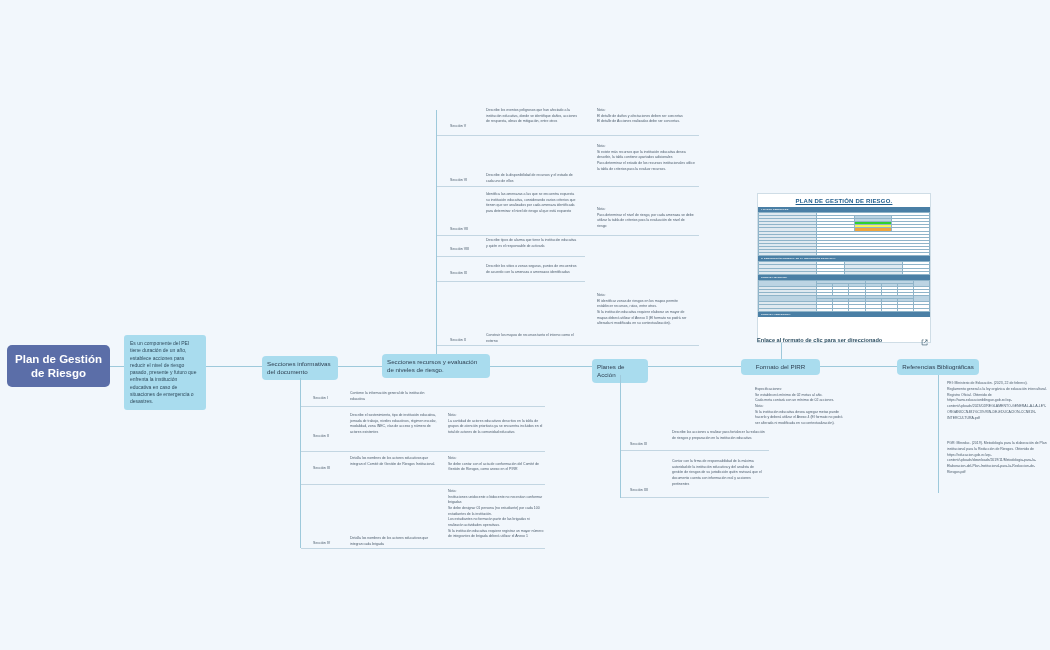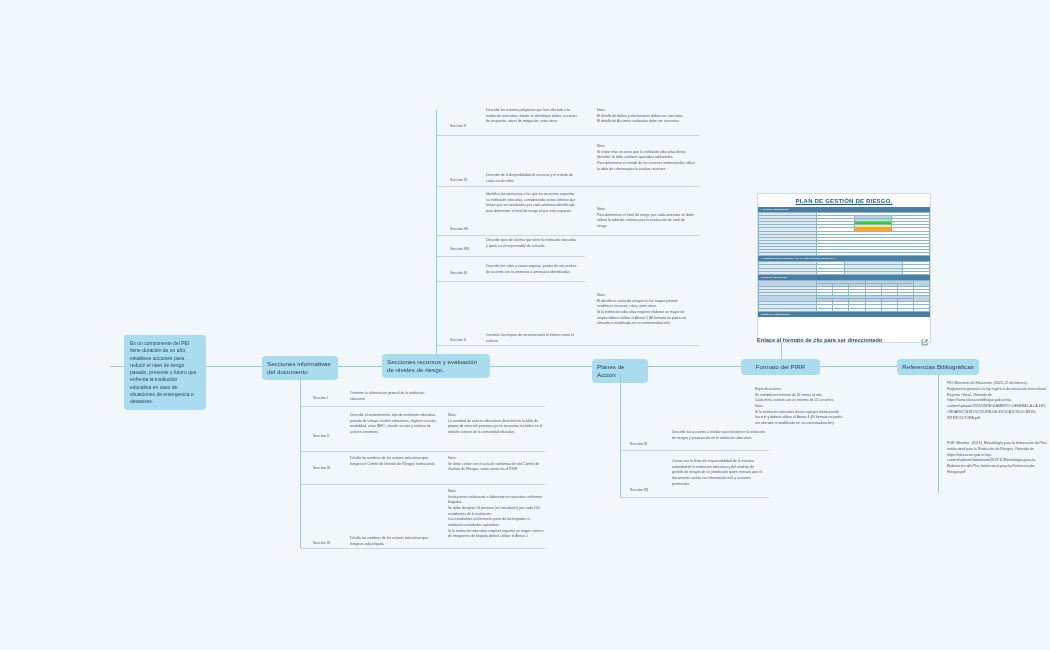--- a/index.html
+++ b/index.html
@@ -103,20 +103,23 @@
   .extlink svg { width:100%; height:100%; display:block; }
 
   .refbox { position:absolute; }
   .refpara { font-size:3.5px; line-height:1.65; color:#4a5b6b; }
 </style>
 </head>
 <body>
 
 <div id="canvas">
 
+  <div class="node root" style="left:7px; top:345px; width:103px; height:42px;">
+    <span>Plan de Gestión de Riesgo</span>
+  </div>
 
   <div class="ln lnh" style="left:110px; top:366px; width:14px;"></div>
 
   <div class="desc" style="left:124px; top:335px; width:82px;">
     <span>Es un componente del PEI tiene duración de un año, establece acciones para reducir el nivel de riesgo pasado, presente y futuro que enfrenta la institución educativa en caso de situaciones de emergencia o desastres.</span>
   </div>
 
   <div class="ln lnh" style="left:206px; top:366px; width:56px;"></div>
 
   <div class="ln lnh" style="left:338px; top:366px; width:44px;"></div>

